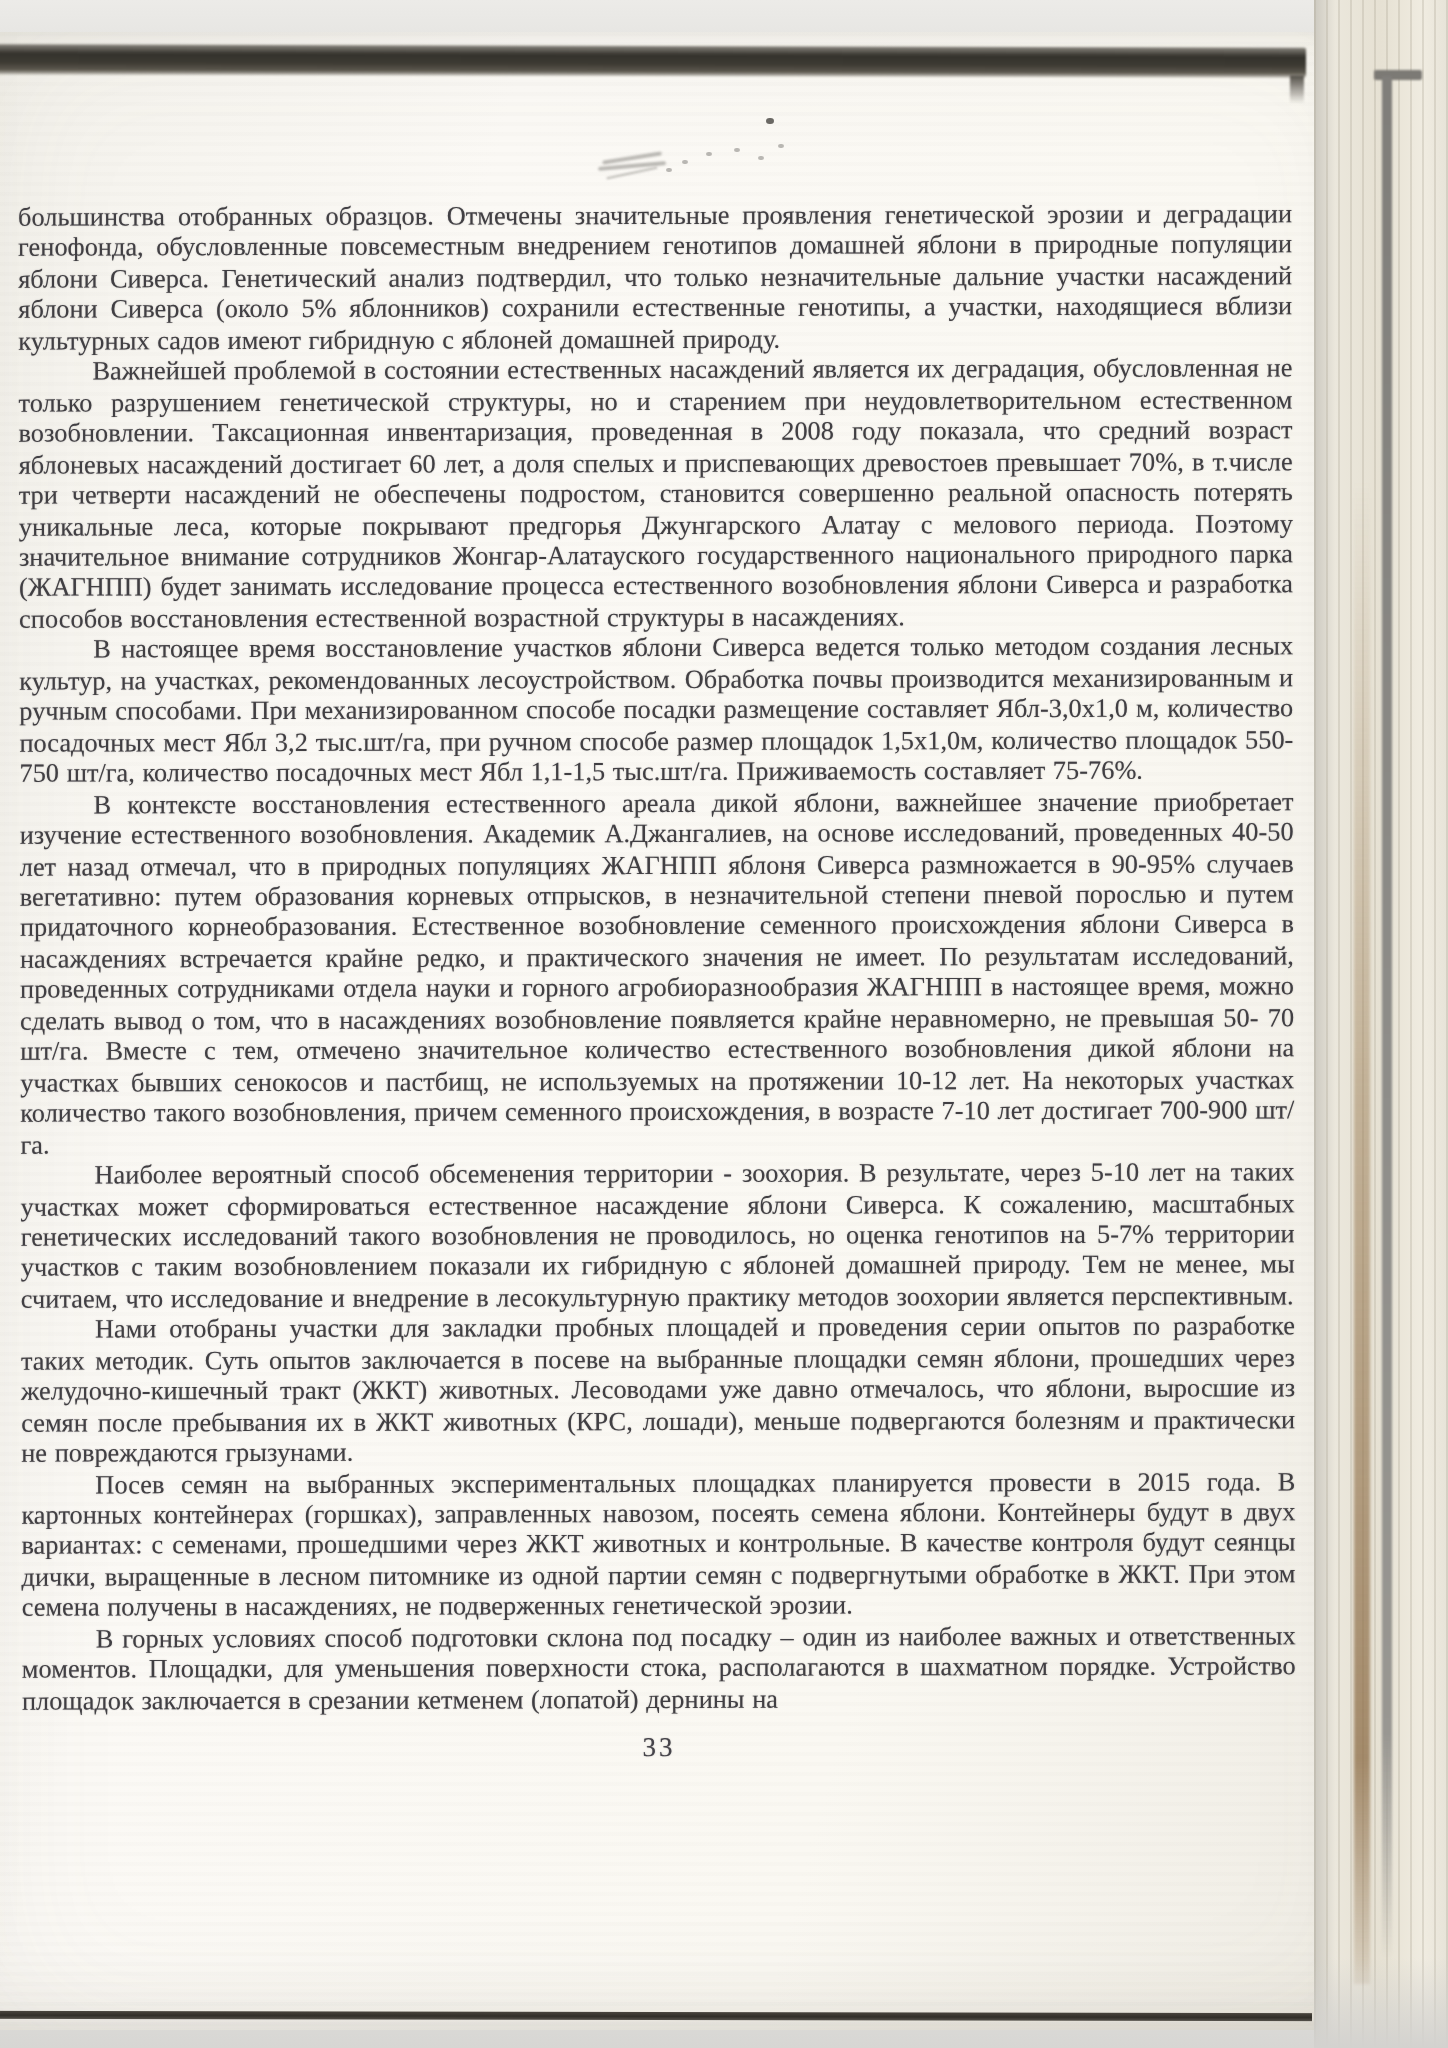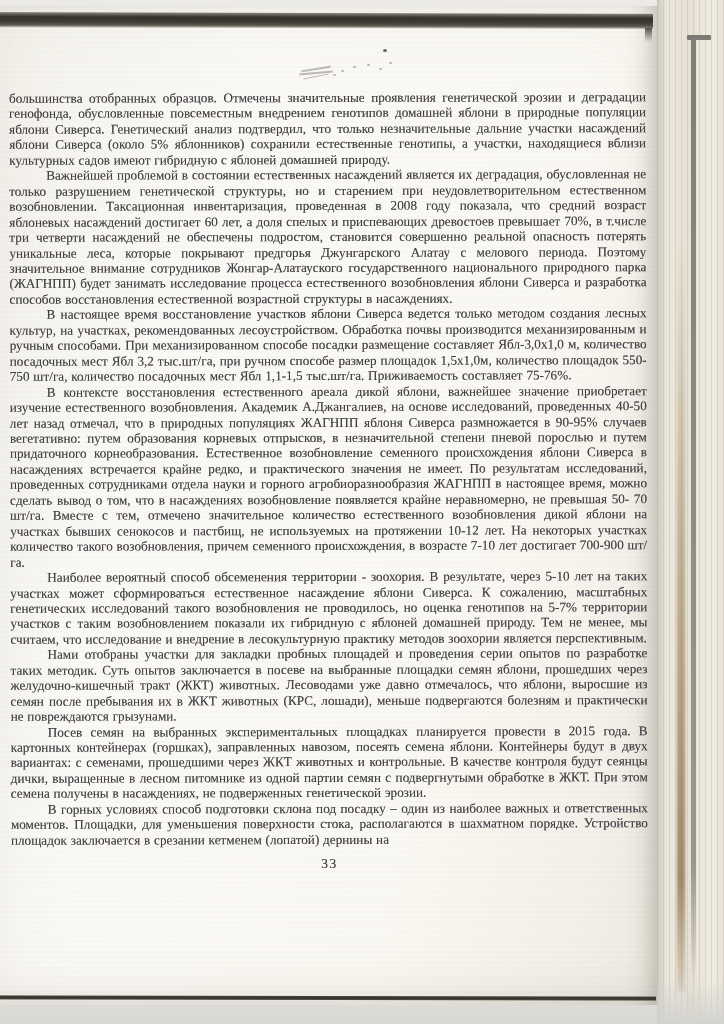--- a/index.html
+++ b/index.html
@@ -10,26 +10,27 @@
     background: #dddcd9;
   }
   .scan {
     position: relative;
     width: 724px; height: 1024px;
     overflow: hidden;
     background: linear-gradient(to bottom, #ecebe8 0%, #e3e2df 3%, #dfdedb 97%, #d7d6d3 100%);
   }
   
   .paper {
-    position: absolute; left: 0; top: 6px;
+    position: absolute; left: 0; top: 16px;
     width: 657px; height: 999px;
     background: linear-gradient(105deg, #f4f2ec 0%, #fbf9f5 28%, #faf8f2 68%, #efece4 100%);
     box-shadow: inset -16px 0 22px -10px rgba(110,102,88,0.35),
                 inset 0 -30px 40px -30px rgba(120,110,95,0.18),
                 inset 0 0 70px rgba(120,110,95,0.07);
+    padding-left: 27px;
   }
   
   .paper::before {
     content: ""; position: absolute; inset: 0;
     background: repeating-linear-gradient(to bottom,
         rgba(90,85,75,0.015) 0 2px, rgba(0,0,0,0) 2px 5px);
     pointer-events: none;
   }
   
   .top-band {

